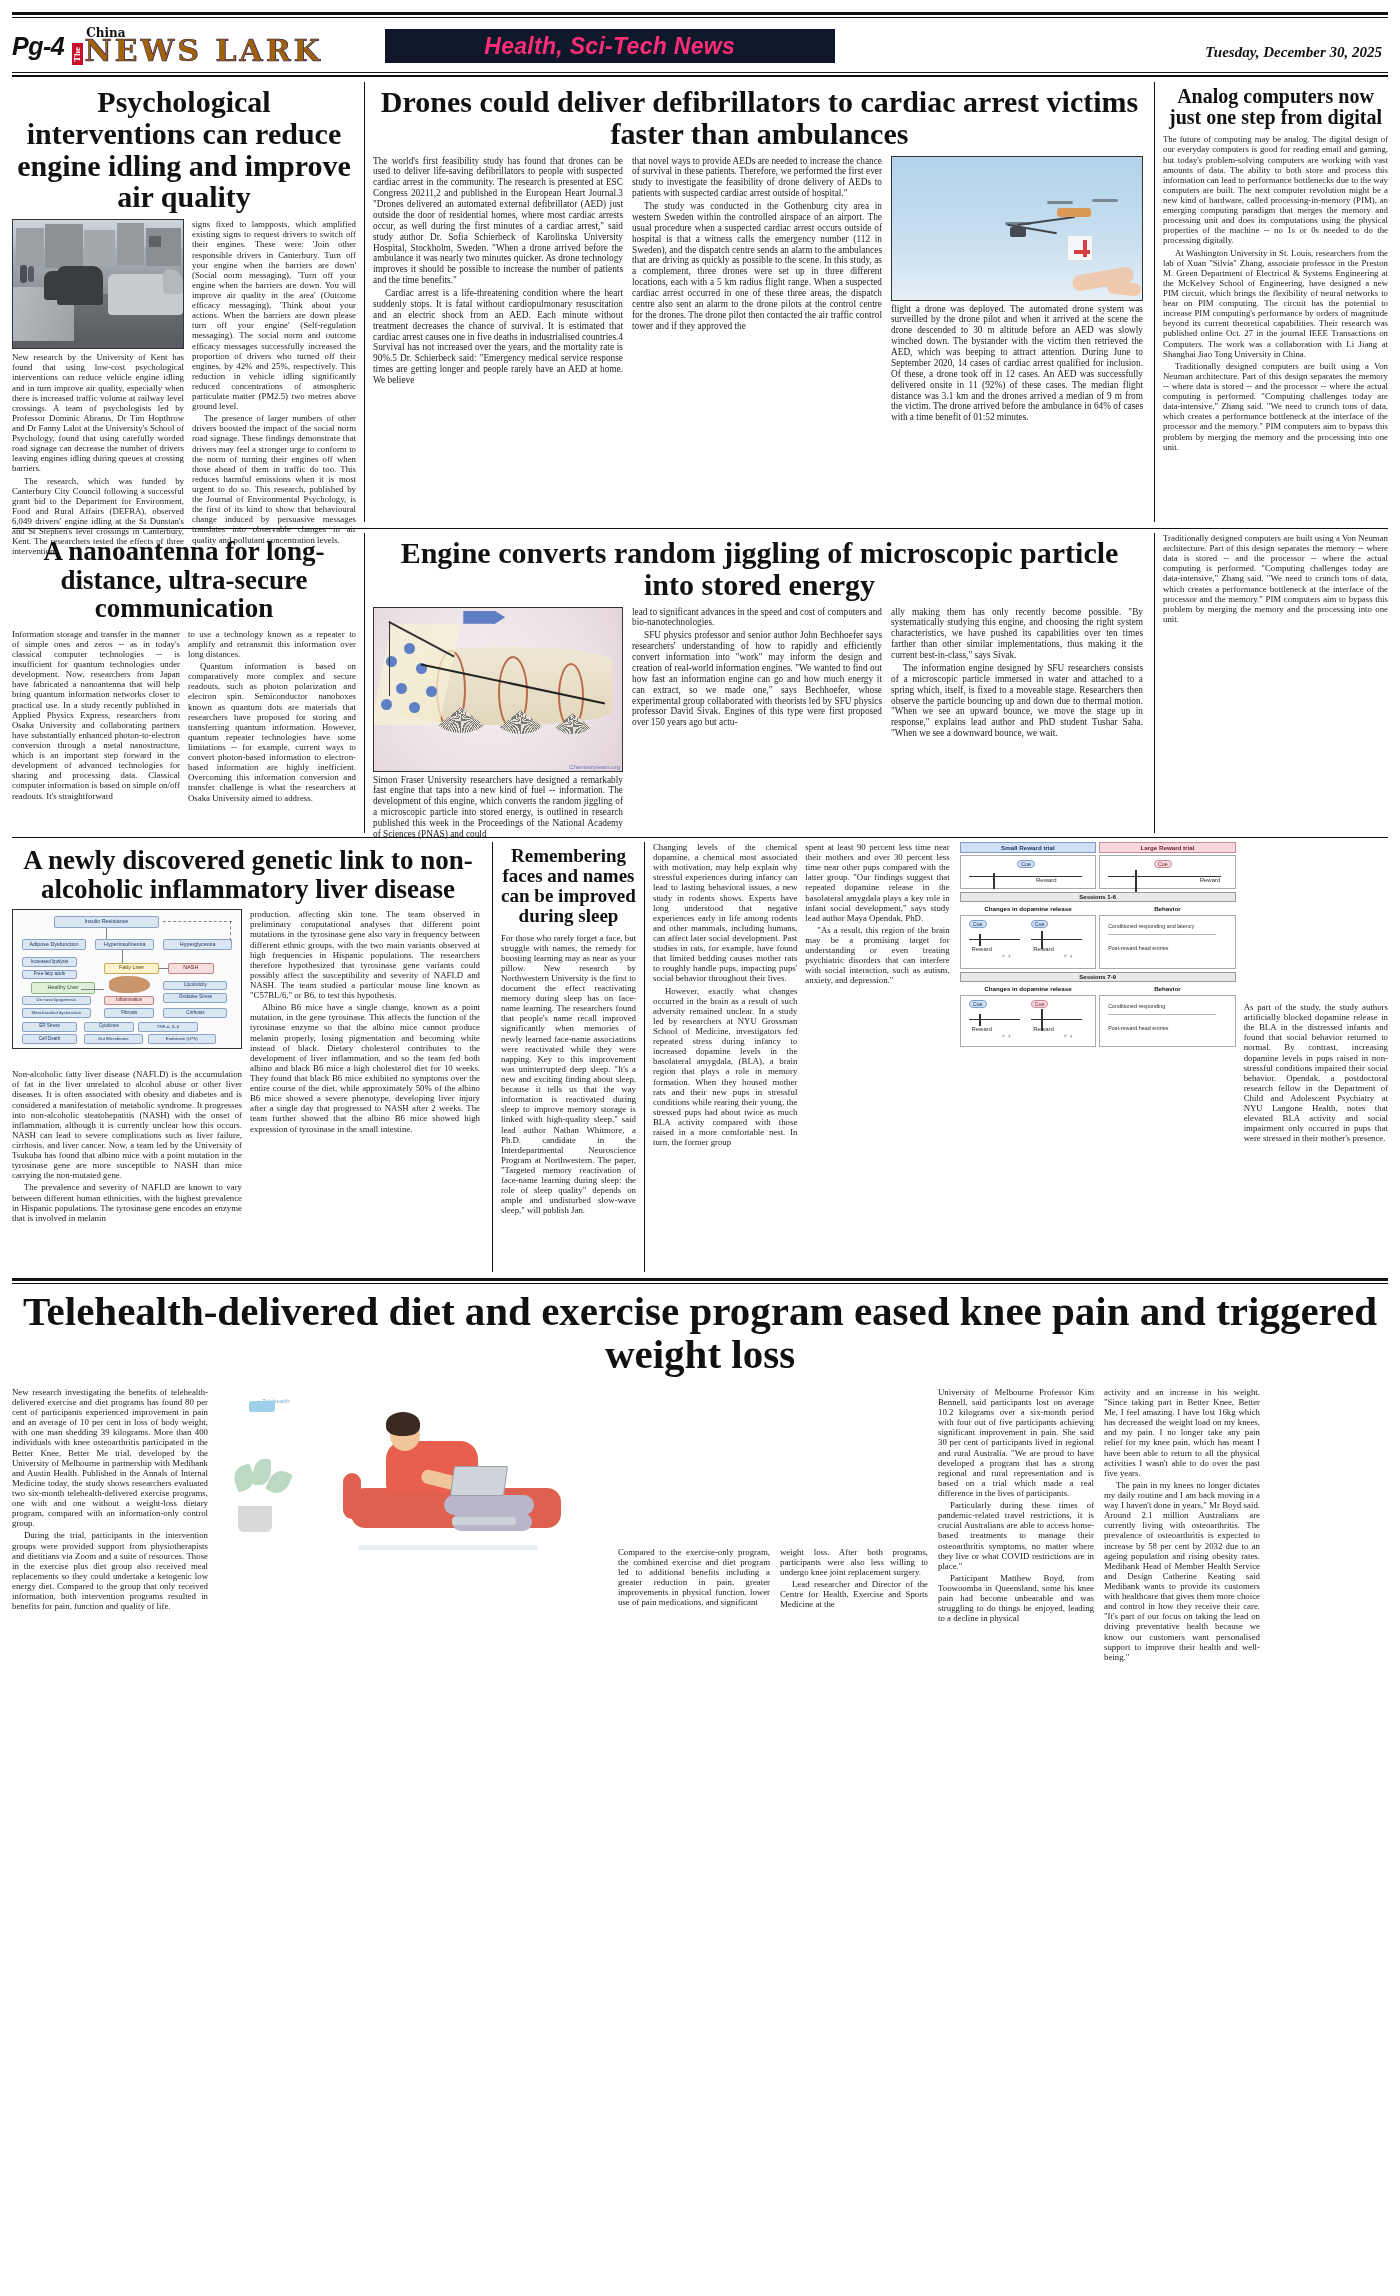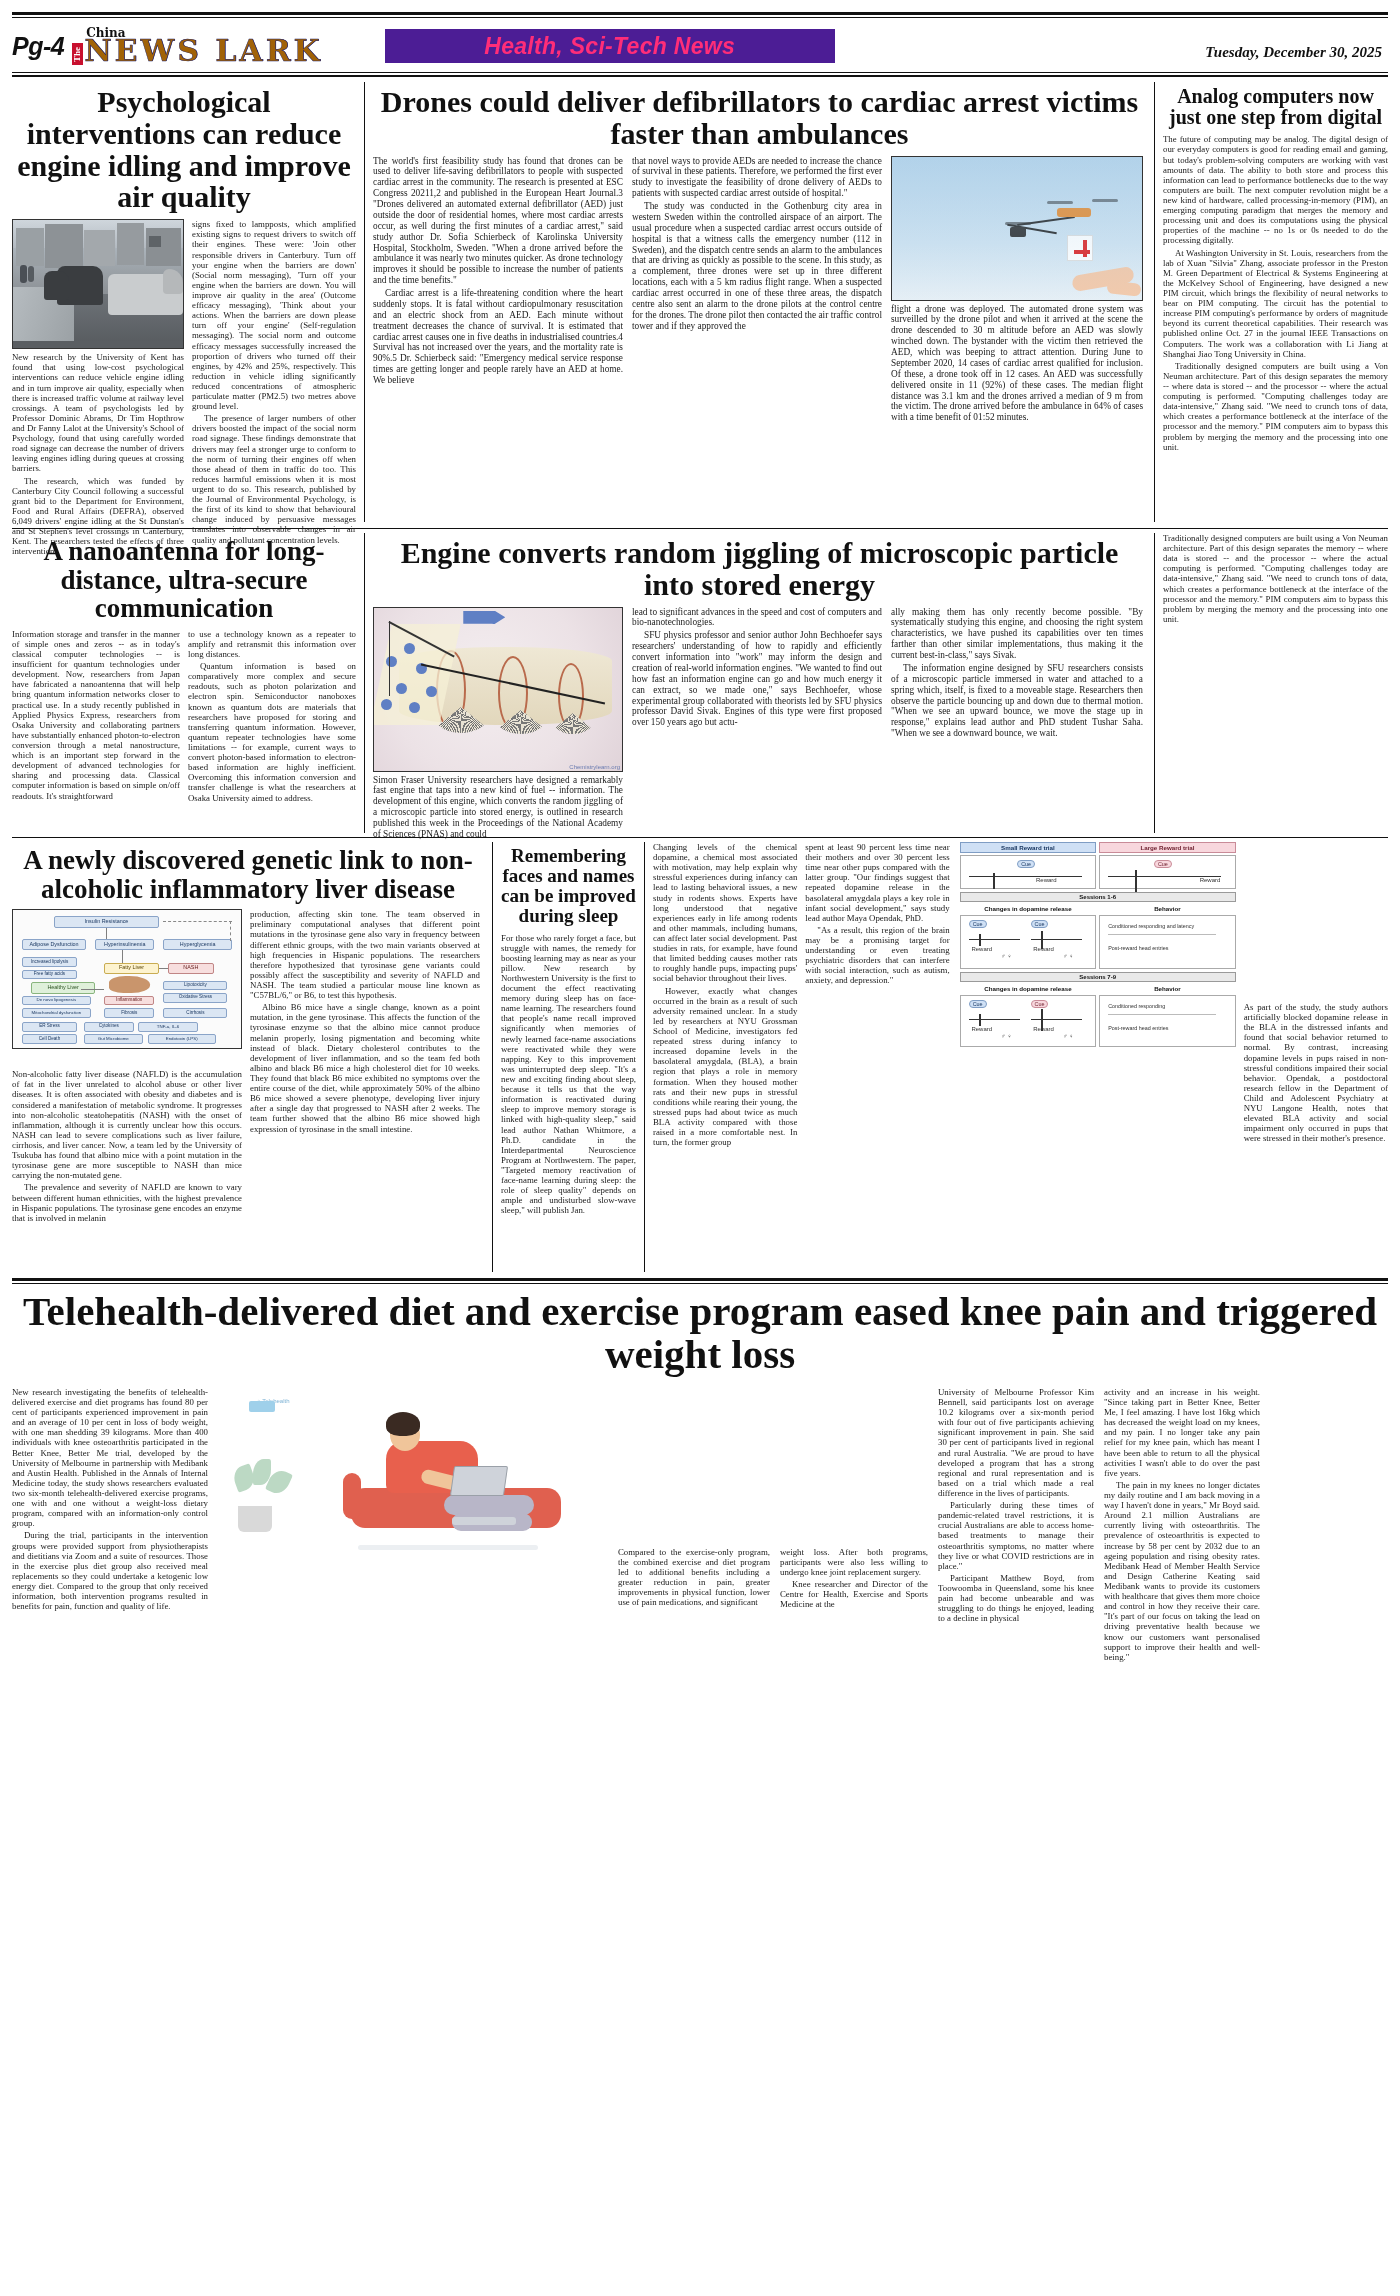--- a/index.html
+++ b/index.html
@@ -45,21 +45,21 @@
   .logo-news {
     font-family:"DejaVu Serif", serif;
     font-weight:bold; font-size:30px; line-height:0.95;
     color:#a16207; letter-spacing:3px;
     text-shadow:0.5px 0 0 #2a2f8f;
     -webkit-text-stroke:0.4px #1b1f6b;
   }
   .banner {
     flex:0 0 auto;
     width:450px; height:34px;
-    background:#4c1d95;
+    background:#0f172a;
     margin-left:62px;
     display:flex; align-items:center; justify-content:center;
   }
   .banner-text {
     color:#ff2d78;
     font-family:"Liberation Sans", sans-serif;
     font-style:italic; font-weight:bold;
     font-size:23px; letter-spacing:0.3px;
   }
   .date-block {
@@ -547,21 +547,21 @@
         </div>
       </div>
       <div style="width:152px;">
         <div class="bt bt-xs" style="margin-top:160px;">
           <p class="noind">Compared to the exercise-only program, the combined exercise and diet program led to additional benefits including a greater reduction in pain, greater improvements in physical function, lower use of pain medications, and significant</p>
         </div>
       </div>
       <div style="width:148px;">
         <div class="bt bt-xs" style="margin-top:160px;">
           <p class="noind">weight loss. After both programs, participants were also less willing to undergo knee joint replacement surgery.</p>
-          <p>Knee researcher and Director of the Centre for Health, Exercise and Sports Medicine at the</p>
+          <p>Lead researcher and Director of the Centre for Health, Exercise and Sports Medicine at the</p>
         </div>
       </div>
       <div style="width:156px;">
         <div class="bt bt-xs">
           <p class="noind">University of Melbourne Professor Kim Bennell, said participants lost on average 10.2 kilograms over a six-month period with four out of five participants achieving significant improvement in pain. She said 30 per cent of participants lived in regional and rural Australia. "We are proud to have developed a program that has a strong regional and rural representation and is based on a trial which made a real difference in the lives of participants.</p>
           <p>Particularly during these times of pandemic-related travel restrictions, it is crucial Australians are able to access home-based treatments to manage their osteoarthritis symptoms, no matter where they live or what COVID restrictions are in place."</p>
           <p>Participant Matthew Boyd, from Toowoomba in Queensland, some his knee pain had become unbearable and was struggling to do things he enjoyed, leading to a decline in physical</p>
         </div>
       </div>
       <div style="width:156px;">

